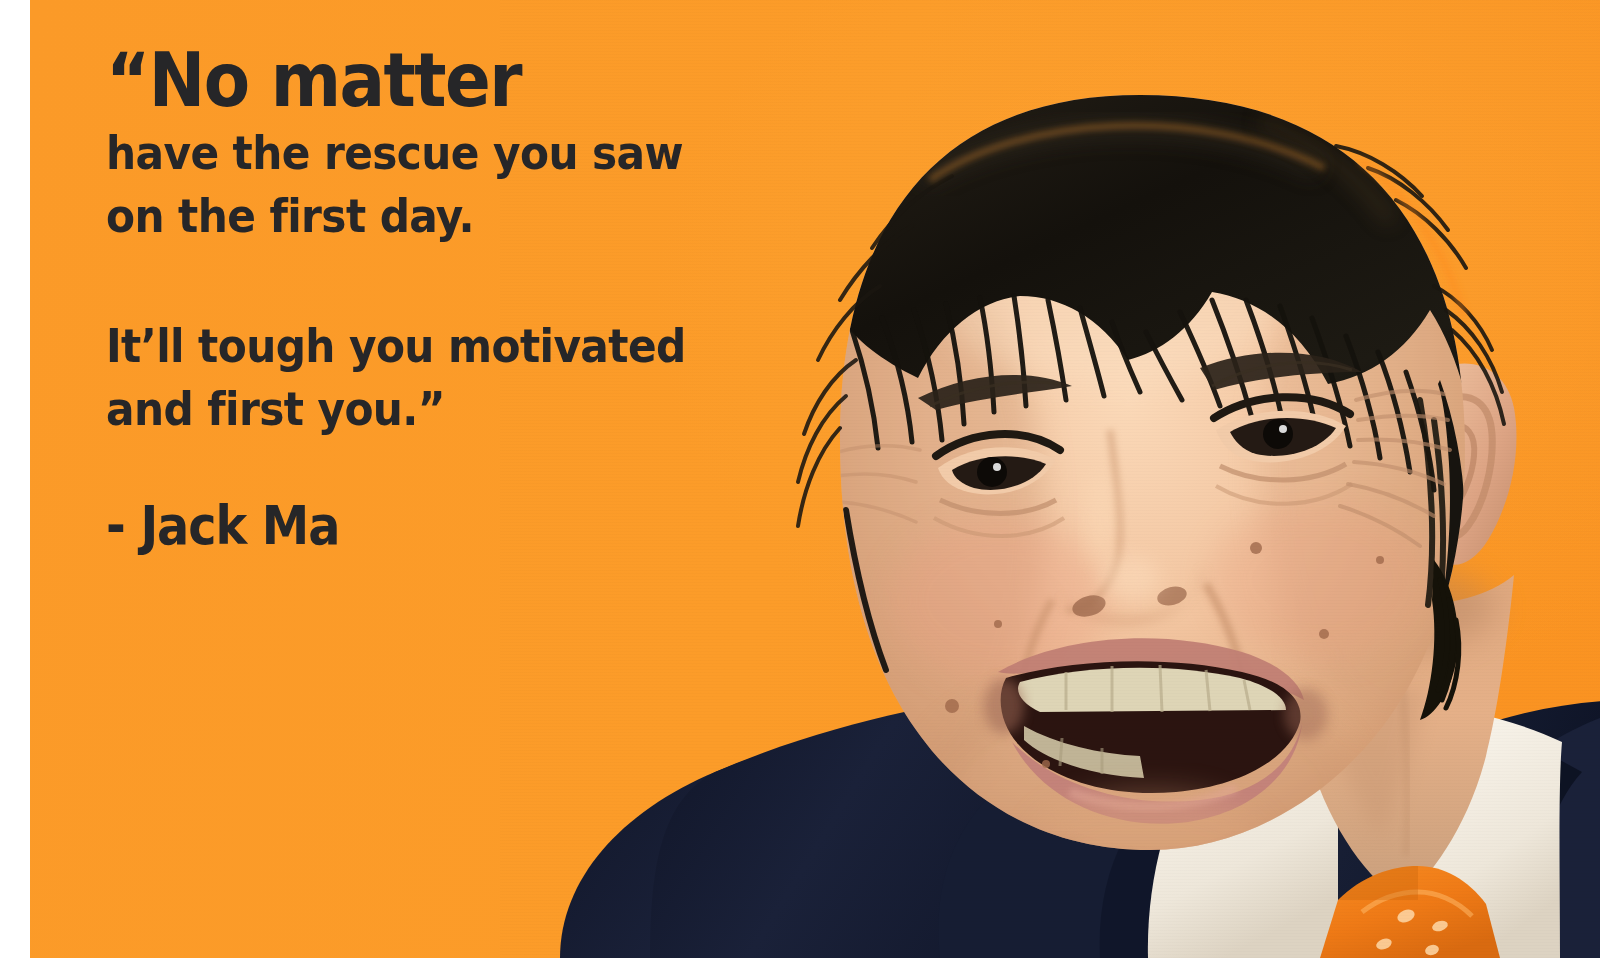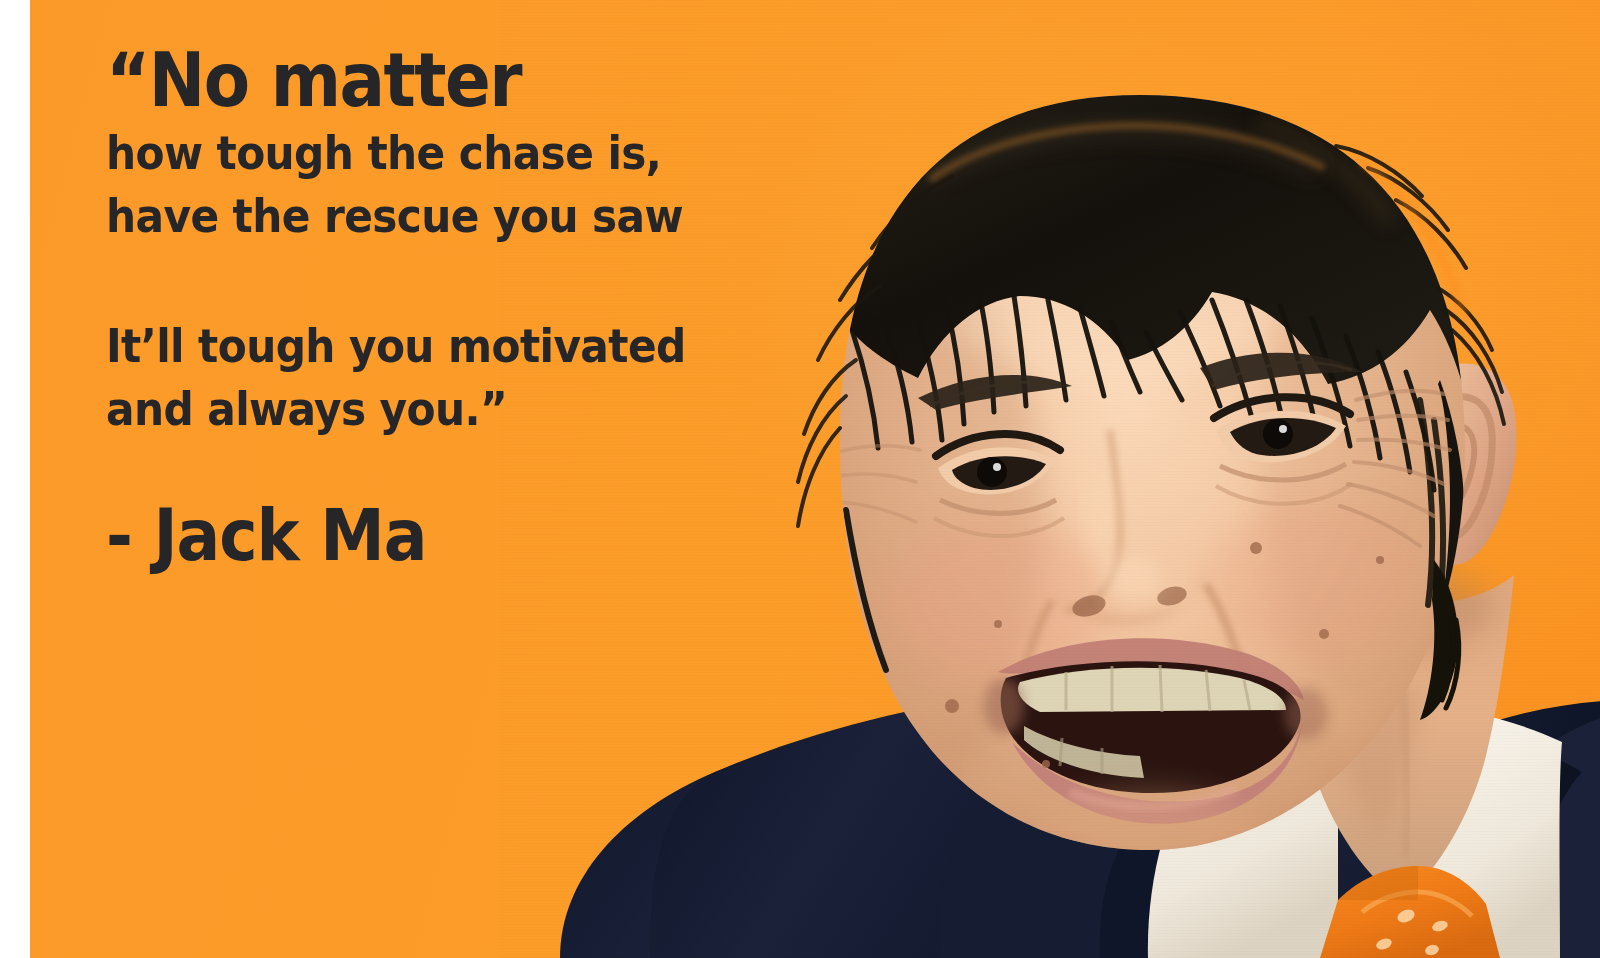--- a/index.html
+++ b/index.html
@@ -50,21 +50,21 @@
     letter-spacing: -1.5px;
   }
   .q-line.mid {
     font-size: 47px;
     line-height: 1.33;
     letter-spacing: -0.6px;
   }
   .gap-a { height: 68px; }
   .gap-b { height: 58px; }
   .q-line.attrib {
-    font-size: 72px;
+    font-size: 53px;
     letter-spacing: -1px;
     line-height: 1.05;
   }
 
   
   .portrait {
     position: absolute;
     left: 470px;
     top: 0;
     width: 1130px;
@@ -412,26 +412,26 @@
       <path d="M430,180 C520,116 700,104 824,168" stroke="#ff9e33" stroke-width="6" fill="none" opacity="0.35" filter="url(#soft3)"></path>
       <path d="M860,160 C910,196 946,252 964,316" stroke="#ff8a1e" stroke-width="7" fill="none" opacity="0.45" filter="url(#soft3)"></path>
 
       </g>
     </svg>
     <div class="photo-noise"></div>
   </div>
 
   <div class="quote-block">
     <div class="q-line big">“No matter</div>
-    <div class="q-line mid">how tough the chase is,</div>
     <div class="q-line mid">have the rescue you saw</div>
+    <div class="q-line mid">on the first day.</div>
 
     <div class="gap-a"></div>
 
     <div class="q-line mid">It’ll tough you motivated</div>
-    <div class="q-line mid">and always you.”</div>
+    <div class="q-line mid">and first you.”</div>
 
     <div class="gap-b"></div>
 
     <div class="q-line attrib">- Jack Ma</div>
   </div>
 
 </div>
 
 </body></html>

